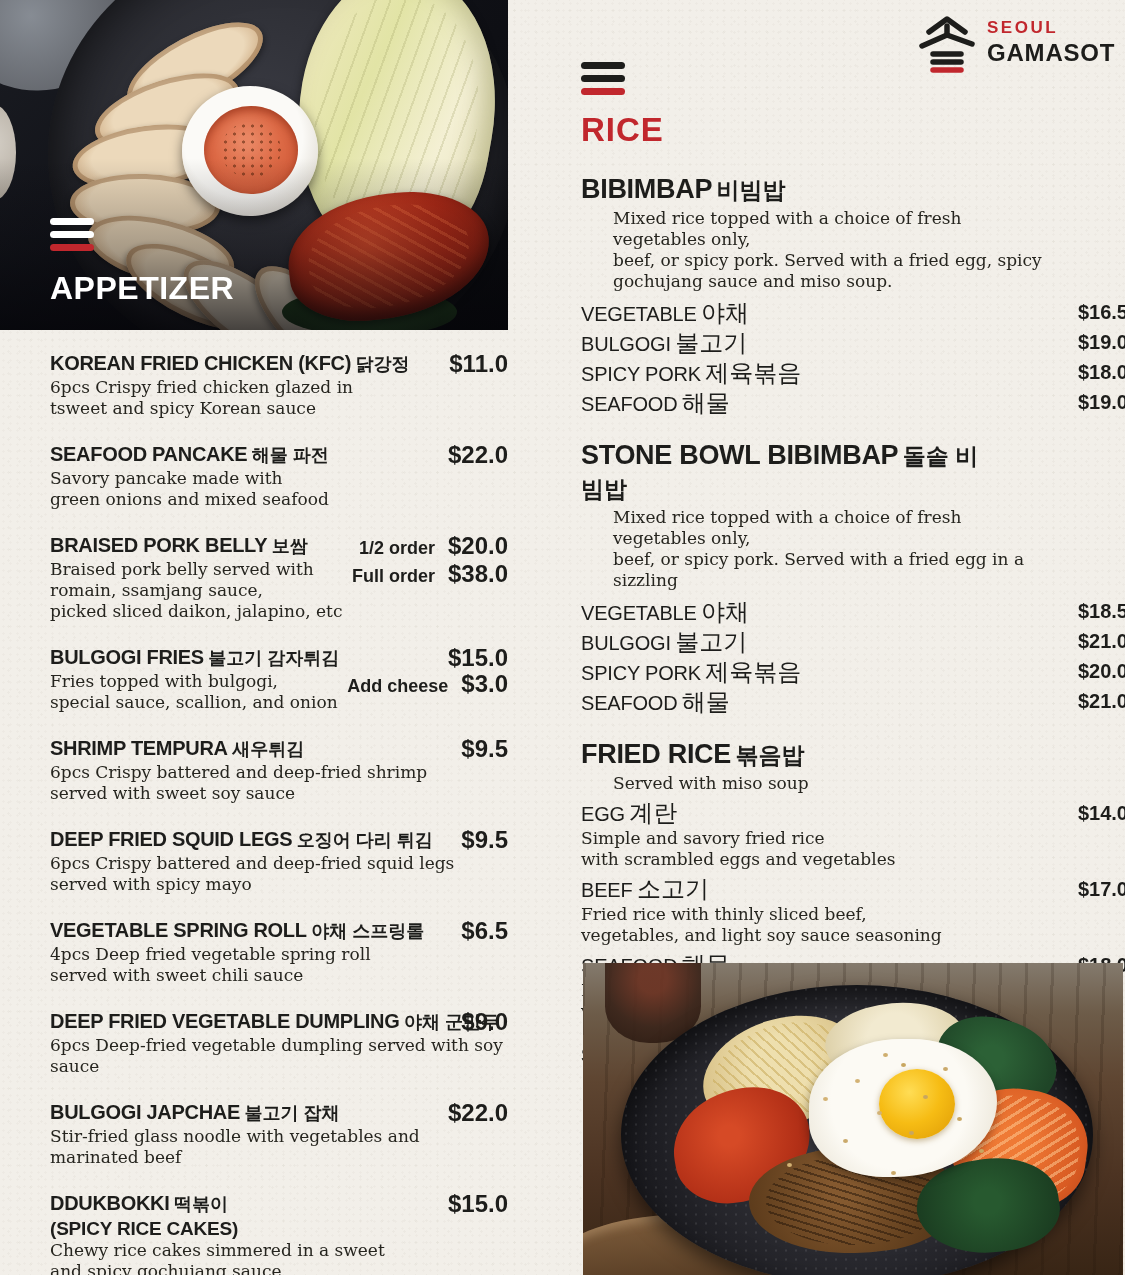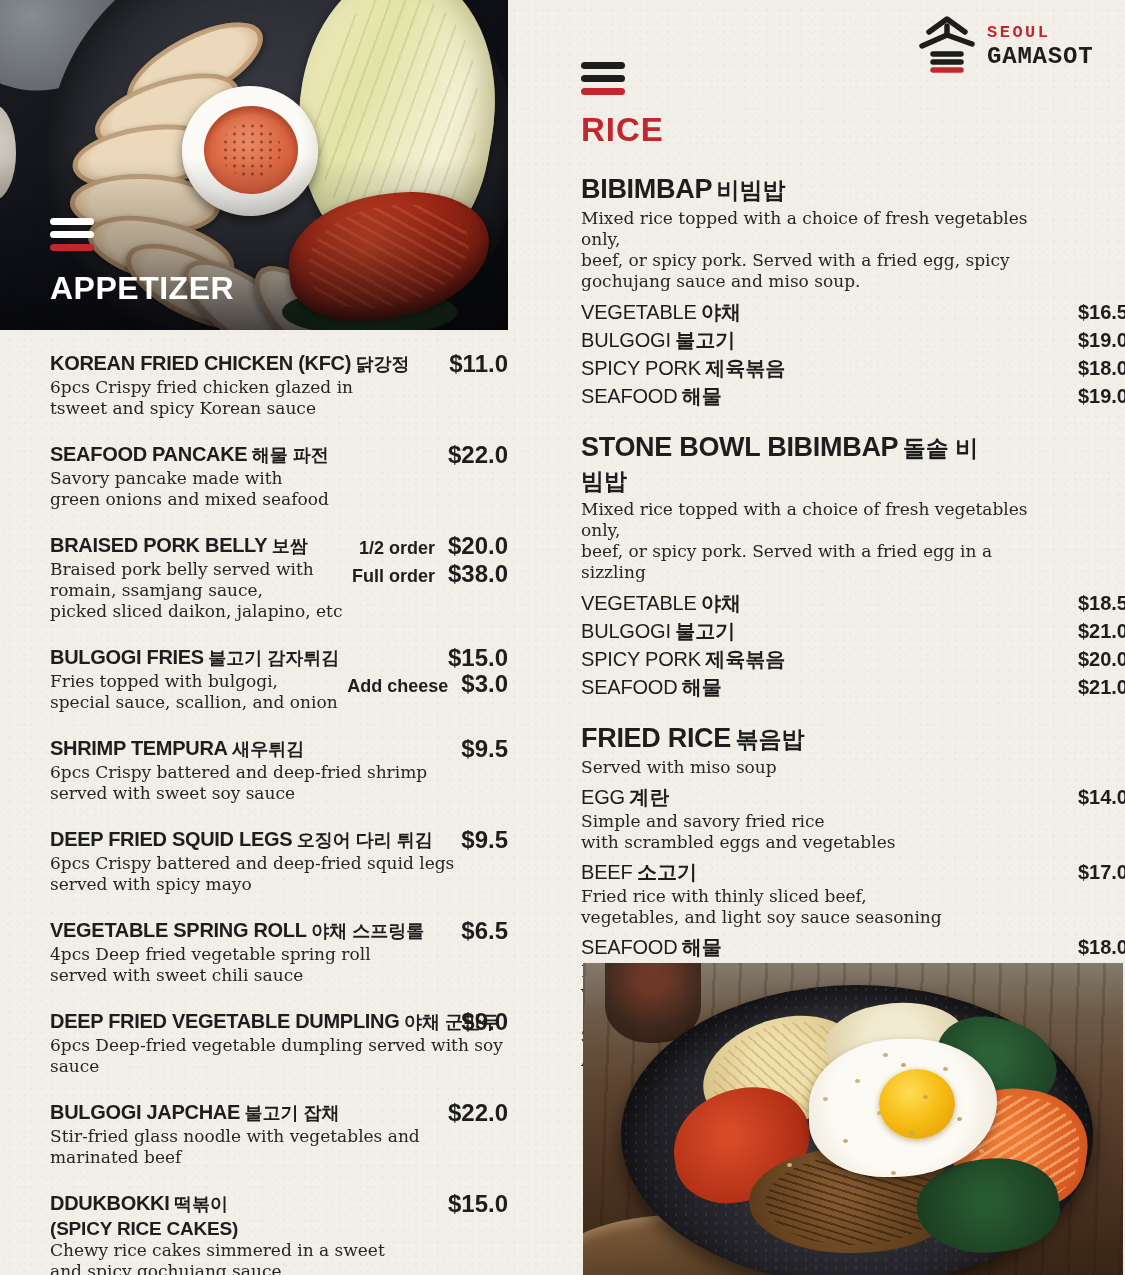--- a/index.html
+++ b/index.html
@@ -69,42 +69,42 @@
     border-radius:inherit; }
   .greens { position:absolute; left:282px; top:288px; width:175px; height:48px; border-radius:50%;
     background:radial-gradient(circle, #35622f 20%, #24451f 80%); }
   .photo-vignette { position:absolute; inset:0;
     background:linear-gradient(to top, rgba(4,4,8,.72) 0%, rgba(4,4,8,.3) 24%, transparent 52%); }
 
   .appetizer-overlay { position:absolute; left:50px; top:218px; }
   .appetizer-title { margin-top:19px; font-size:32px; font-weight:bold; letter-spacing:.5px; color:#ffffff; }
 
   
-  .logo { position:absolute; left:918px; top:13px; display:flex; align-items:center; gap:11px;font-family:Liberation Mono, monospace; }
+  .logo { position:absolute; left:918px; top:13px; display:flex; align-items:flex-start; gap:11px; }
   .logo-text { padding-top:5px; }
   .logo-seoul { font-size:17px; font-weight:bold; letter-spacing:2.5px; color:#c1272d; }
   .logo-gamasot { font-size:24px; font-weight:bold; letter-spacing:.8px; color:#1d1d1b; margin-top:1px; }
 
   
   .right-content { position:absolute; left:581px; top:62px; width:477px; }
   .rice-title { margin:16px 0 25px 0; font-size:33px; font-weight:bold; letter-spacing:1px; color:#c1272d; }
 
   .grp { margin-bottom:21px; position:relative; }
   .grp-head { position:relative; line-height:30px; padding-right:70px; }
   .grp-name { font-size:27px; font-weight:bold; letter-spacing:-.3px; }
   .grp-kr { font-size:23px; font-weight:bold; }
   .grp.small .grp-name { font-size:21px; }
   .grp.small .grp-kr { font-size:19px; }
   .grp.small .grp-head { line-height:24px; }
   .grp-price { position:absolute; right:-0px; top:0; font-size:20px; font-weight:bold; }
-  .grp-desc { font-family:"DejaVu Serif","Liberation Serif",serif; font-size:17px; line-height:21px; color:#26251f; }
+  .grp-desc { font-family:"DejaVu Serif","Liberation Serif",serif; font-size:17px; line-height:21px; color:#26251f;margin-left:32px; }
   .variants { margin-top:7px; }
   .vr { position:relative; line-height:27px; padding-right:70px; }
   .vr-name { font-size:20px; font-weight:normal; letter-spacing:-.2px; }
-  .vr-kr { font-size:20px; font-weight:bold;text-align:right; }
+  .vr-kr { font-size:24px; font-weight:normal;text-align:right; }
   .vr-price { position:absolute; right:-70px; top:0; width:70px; text-align:right; font-size:20px; font-weight:bold; }
   .vr.with-desc { margin-bottom:7px; line-height:24px; }
   .vr-desc { font-family:"DejaVu Serif","Liberation Serif",serif; font-size:17px; line-height:21px; color:#26251f; }
 
   
   .left-items { position:absolute; left:50px; top:351px; width:458px; }
   .mi { position:relative; margin-bottom:23px; }
   .mi-name { line-height:24px; white-space:nowrap; }
   .mi-name .nm { font-size:20px; font-weight:bold; letter-spacing:-.3px; }
   .mi-name .kr { font-size:18px; font-weight:bold; }

